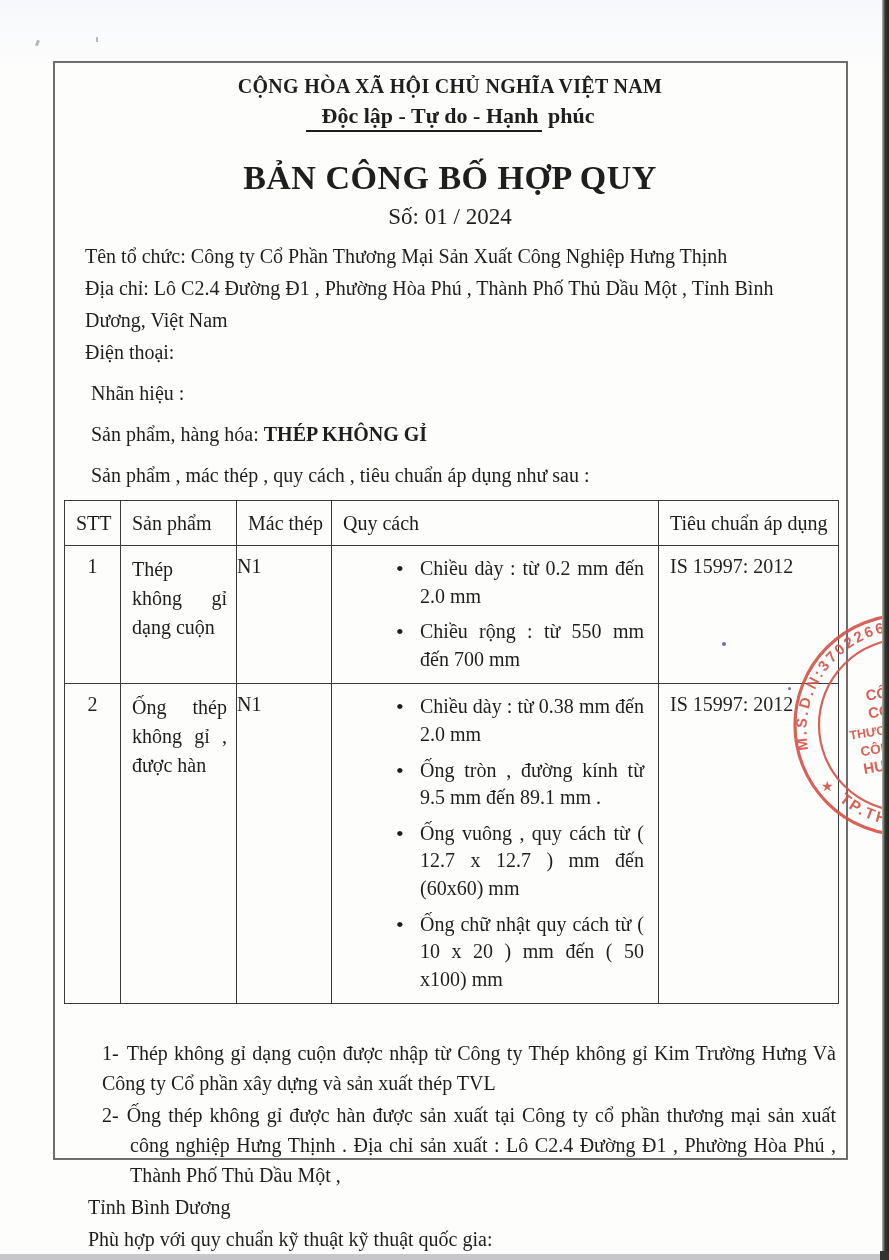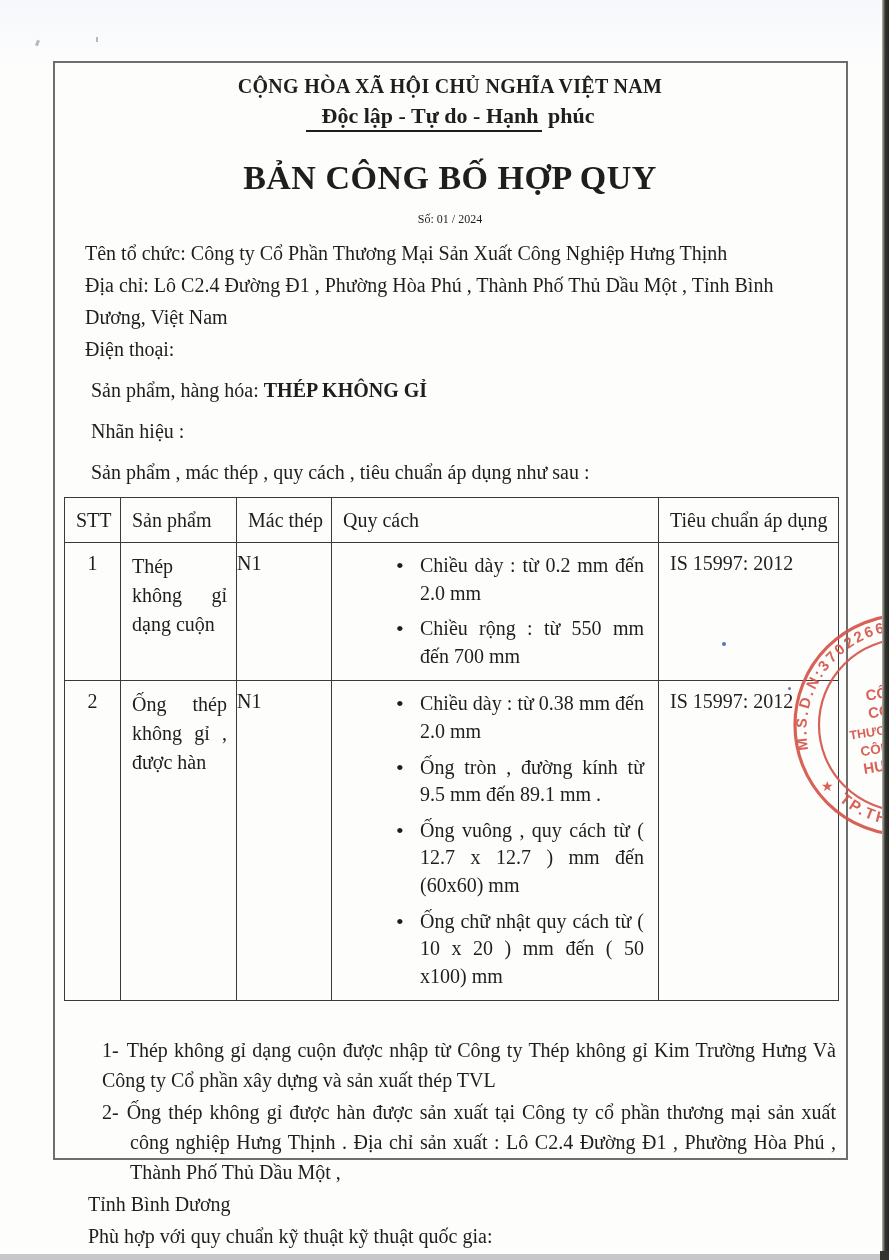--- a/index.html
+++ b/index.html
@@ -11,21 +11,21 @@
     color:#1e1e1e;
   }
   .frame {
     position:absolute; left:53px; top:61px; width:795px; height:1099px;
     border:2px solid #6e6e6e; padding:8px 10px 16px 9px;
   }
   .national-title { text-align:center; font-weight:bold; font-size:20px; letter-spacing:.3px; margin-top:4px; }
   .motto { text-align:center; font-weight:bold; font-size:22px; margin-top:5px; }
   .motto-underline { border-bottom:2px solid #1d1d1d; padding:0 4px 2px 16px; }
   .doc-title { text-align:center; font-weight:bold; font-size:34px; letter-spacing:.5px; margin-top:30px; }
-  .doc-number { text-align:center; font-size:12px; margin-top:15px; }
+  .doc-number { text-align:center; font-size:23px; margin-top:7px; }
   .info { margin-top:10px; font-size:20px; line-height:1.6; }
   .info p { padding-left:21px; }
   .info p.spaced { margin-top:9px; padding-left:27px; }
   .info strong { font-weight:bold; }
   table.spec {
     border-collapse:collapse; width:774px; margin-top:9px; table-layout:fixed;
     font-size:20px;
   }
   table.spec th, table.spec td { border:1.5px solid #3a3a3a; }
   table.spec th {
@@ -79,22 +79,22 @@
     <div class="national-title">CỘNG HÒA XÃ HỘI CHỦ NGHĨA VIỆT NAM</div>
     <div class="motto"><span class="motto-underline">Độc lập - Tự do - Hạnh</span><span> phúc</span></div>
 
     <div class="doc-title">BẢN CÔNG BỐ HỢP QUY</div>
     <div class="doc-number">Số: 01 / 2024</div>
 
     <div class="info">
       <p>Tên tổ chức: Công ty Cổ Phần Thương Mại Sản Xuất Công Nghiệp Hưng Thịnh</p>
       <p>Địa chỉ: Lô C2.4 Đường Đ1 , Phường Hòa Phú , Thành Phố Thủ Dầu Một , Tỉnh Bình Dương, Việt Nam</p>
       <p>Điện thoại:</p>
+      <p class="spaced">Nhãn hiệu :</p>
       <p class="spaced"><span>Sản phẩm, hàng hóa: </span><strong>THÉP KHÔNG GỈ</strong></p>
-      <p class="spaced">Nhãn hiệu :</p>
       <p class="spaced">Sản phẩm , mác thép , quy cách , tiêu chuẩn áp dụng như sau :</p>
     </div>
 
     <table class="spec">
       <thead>
         <tr>
           <th class="c-stt">STT</th>
           <th class="c-prod">Sản phẩm</th>
           <th class="c-grade" style="text-align:center; padding-left:11px;">Mác thép</th>
           <th class="c-spec" style="padding-left:11px;">Quy cách</th>

